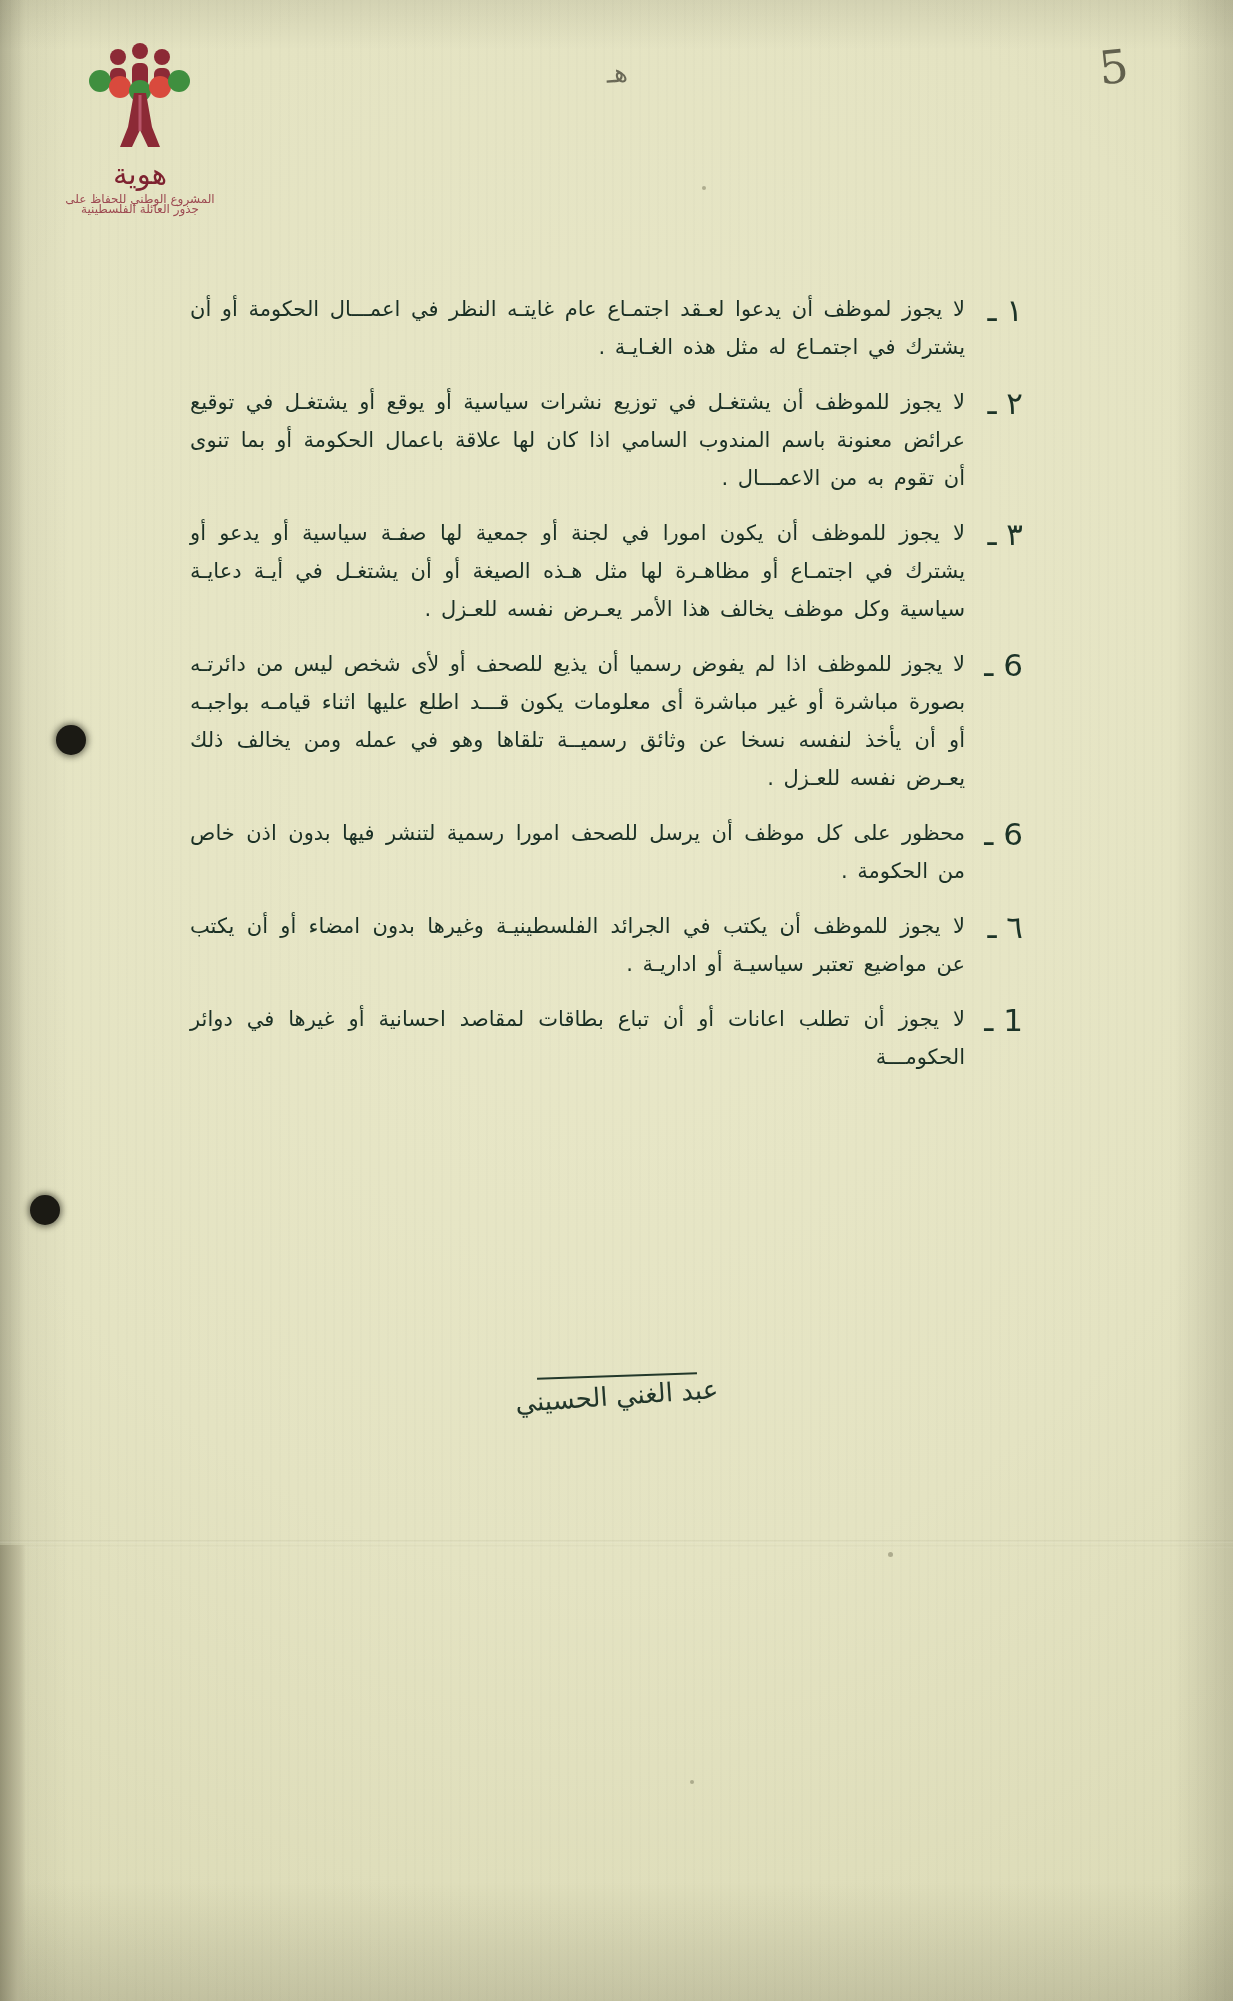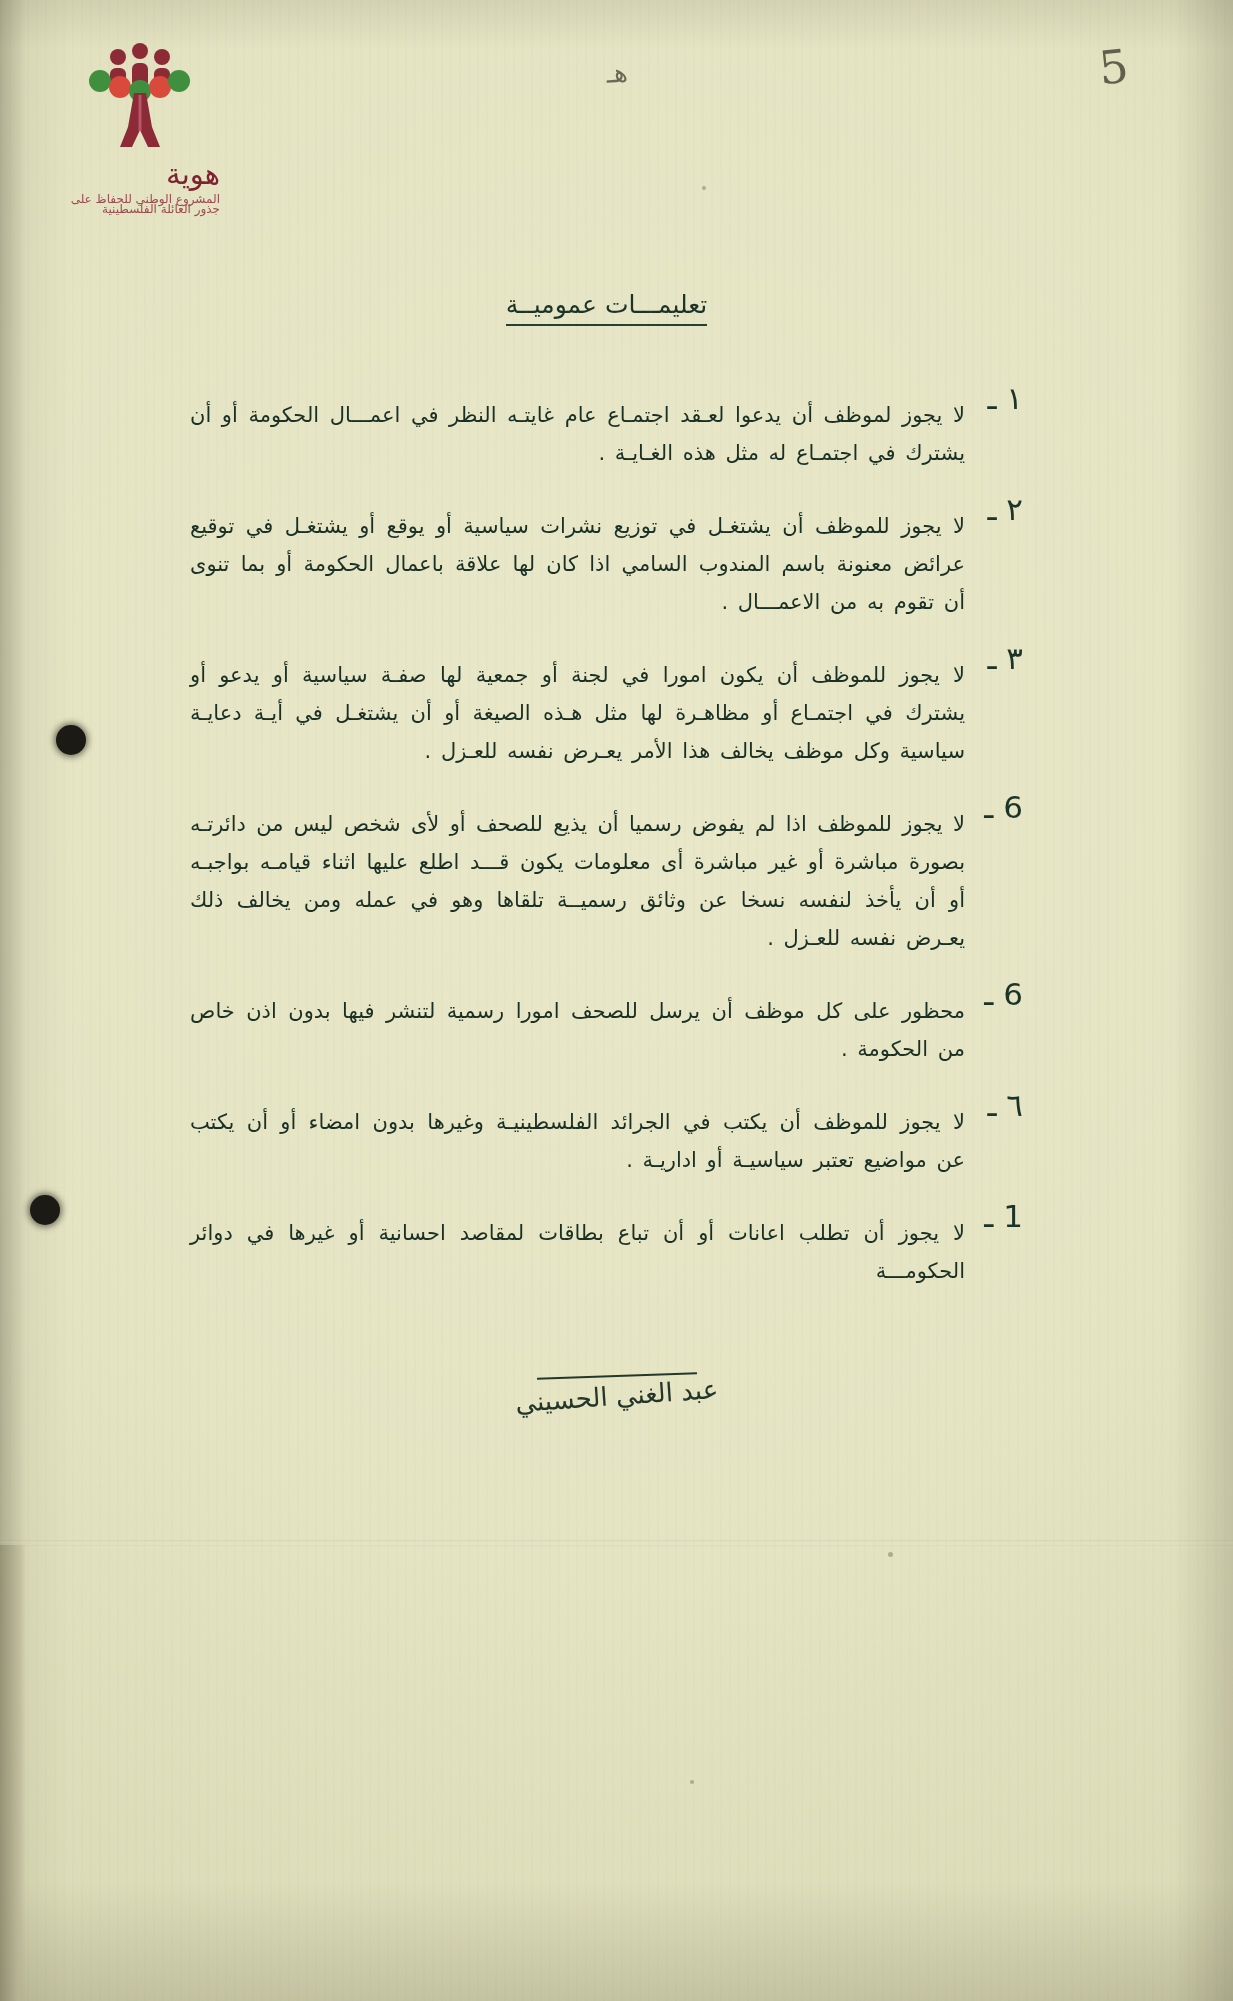--- a/index.html
+++ b/index.html
@@ -78,20 +78,21 @@
   .punch.p1 { left: 56px; top: 725px; }
   .punch.p2 { left: 30px; top: 1195px; }
 
   
   .logo {
     position: absolute;
     left: 60px;
     top: 35px;
     width: 160px;
     height: 190px;
+    text-align: center;
   }
   .logo svg { display: block; }
   .logo-word {
     margin-top: 2px;
     font-family: "DejaVu Sans", sans-serif;
     font-size: 29px;
     color: #7e2230;
     letter-spacing: 1px;
     direction: rtl;
   }
@@ -170,21 +171,20 @@
   }
   .item-text {
     flex: 1 1 auto;
     font-family: "DejaVu Sans", sans-serif;
     font-size: 21px;
     line-height: 38px;
     color: #1b3025;
     text-align: justify;
     text-align-last: right;
     word-spacing: 3px;
-    margin-top: 18px;
   }
 
   
   .signature {
     position: absolute;
     left: 0; right: 0;
     top: 1375px;
     text-align: center;
   }
   .sig-line {
@@ -243,23 +243,20 @@
 
   <div class="page-number">5</div>
 
   <div class="top-mark">هـ</div>
 
   <div class="punch p1"></div>
   <div class="punch p2"></div>
 
   <div class="doc">
 
-    <div class="title-wrap">
-      <div class="title">تعليمـــات عموميــة</div>
-    </div>
 
     <div class="item">
       <div class="item-num">١ ـ</div>
       <div class="item-text">لا يجوز لموظف أن يدعوا لعـقد اجتمـاع عام غايتـه النظر في اعمـــال الحكومة أو أن يشترك في اجتمـاع له مثل هذه الغـايـة .</div>
     </div>
 
     <div class="item">
       <div class="item-num">٢ ـ</div>
       <div class="item-text">لا يجوز للموظف أن يشتغـل في توزيع نشرات سياسية أو يوقع أو يشتغـل في توقيع عرائض معنونة باسم المندوب السامي اذا كان لها علاقة باعمال الحكومة أو بما تنوى أن تقوم به من الاعمـــال .</div>
     </div>

